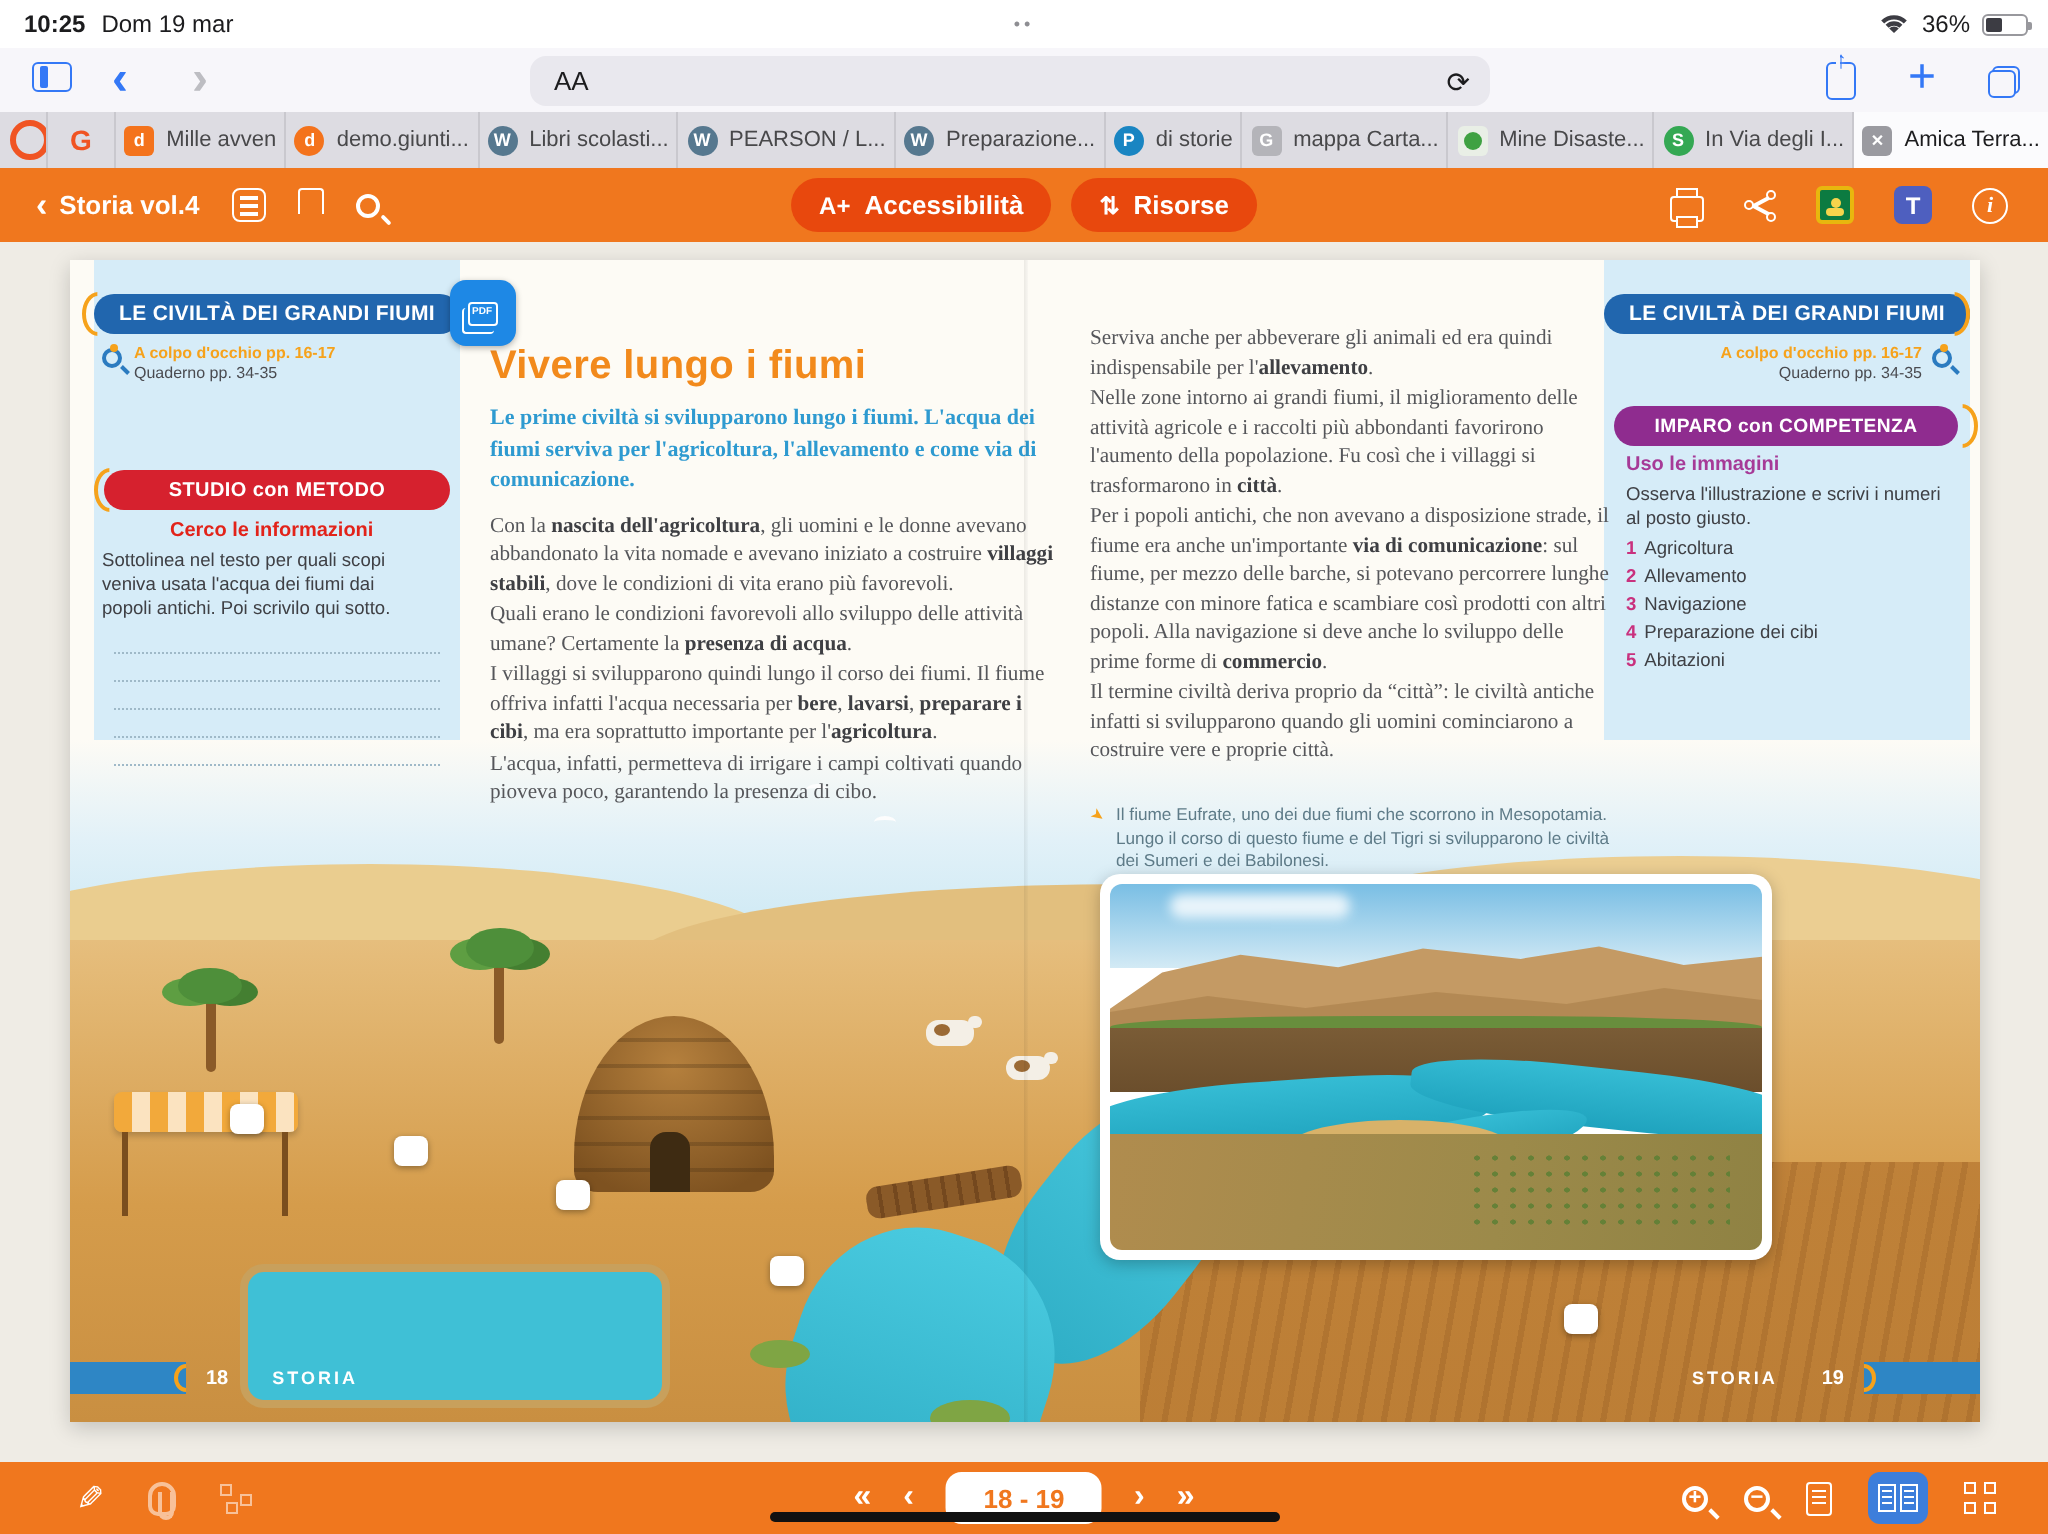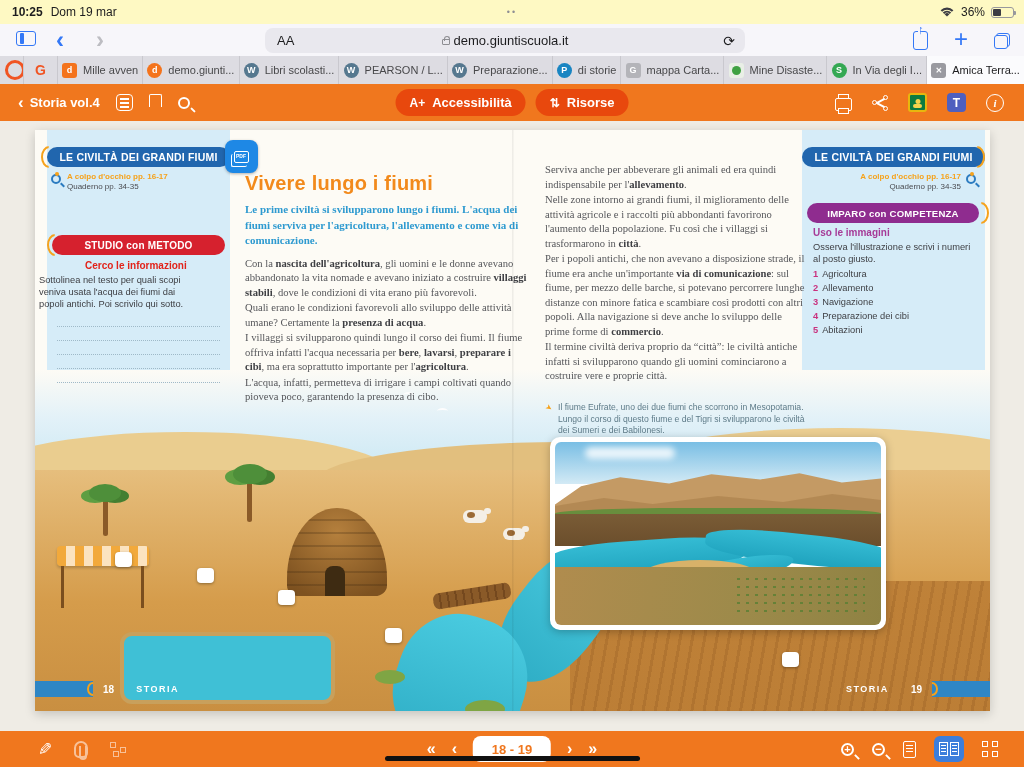--- a/index.html
+++ b/index.html
@@ -1,21 +1,21 @@
 <!DOCTYPE html>
 <html><head>
 <meta charset="utf-8">
 <style>
   * { margin:0; padding:0; box-sizing:border-box; }
   html,body { width:1024px; height:767px; overflow:hidden; background:#EDEAE3;
               font-family:"Liberation Sans", sans-serif; }
   .screen { position:relative; width:1024px; height:767px; }
 
   
-  .status-bar { position:absolute; top:0; left:0; right:0; height:24px; background:#fef9c3;
+  .status-bar { position:absolute; top:0; left:0; right:0; height:24px; background:#ffffff;
                 display:flex; align-items:center; font-size:12px; color:#1C1C1E; }
   .sb-left { position:absolute; left:12px; display:flex; gap:8px; align-items:center; }
   .sb-time { font-weight:bold; }
   .sb-dots { position:absolute; left:50%; transform:translateX(-50%); color:#8E8E93; font-size:9px; letter-spacing:2px; }
   .sb-right { position:absolute; right:10px; display:flex; gap:6px; align-items:center; }
   .wifi { width:16px; height:12px; }
   .battery { position:relative; width:23px; height:11px; border:1px solid #98989D; border-radius:3px; }
   .battery .fill { position:absolute; left:1px; top:1px; bottom:1px; width:36%; background:#3C3C43; border-radius:1px; }
   .battery .tip { position:absolute; right:-3px; top:3px; width:2px; height:4px; background:#98989D; border-radius:0 1px 1px 0; }
 
@@ -260,24 +260,20 @@
         </span>
     </div>
   </div>
 
   <div class="nav-bar">
     <span class="nb-ic sidebar-ic"></span>
     <span class="nb-ic chev" style="left:56px;">‹</span>
     <span class="nb-ic chev fwd" style="left:96px;">›</span>
     <div class="url-pill">
       <span class="url-aa">AA</span>
-      <span class="url-center">
-        <span class="lock"></span>
-        <span>demo.giuntiscuola.it</span>
-      </span>
       <span class="url-reload">⟳</span>
     </div>
     <div class="nb-right">
       <span class="share-ic"></span>
       <span class="plus-ic">+</span>
       <span class="tabs-ic"></span>
     </div>
   </div>
 
   <div class="tab-bar">
@@ -414,21 +410,21 @@
       <span class="bracket l" style="left:6px; top:16px;"></span>
       <div class="pill blue" style="left:12px; top:17px; width:183px;">LE CIVILTÀ DEI GRANDI FIUMI</div>
       <span class="mag" style="left:16px; top:44px;"></span>
       <div class="linkrow" style="left:32px; top:42px;">
         <div class="glance">A colpo d'occhio pp. 16-17</div>
         <div class="quad">Quaderno pp. 34-35</div>
       </div>
       <span class="bracket l" style="left:12px; top:104px; border-color:#F6A21B;"></span>
       <div class="pill red" style="left:17px; top:105px; width:173px; font-size:10px;">STUDIO con METODO</div>
       <div class="side-head" style="left:22px; top:130px; color:#E2231A;margin-left:28px;">Cerco le informazioni</div>
-      <div class="side-task" style="left:4px; top:144px; width:163px;">Sottolinea nel testo per quali scopi veniva usata l'acqua dei fiumi dai popoli antichi. Poi scrivilo qui sotto.</div>
+      <div class="side-task" style="left:16px; top:144px; width:163px;">Sottolinea nel testo per quali scopi veniva usata l'acqua dei fiumi dai popoli antichi. Poi scrivilo qui sotto.</div>
       <div class="ans-line" style="left:22px; top:196px; width:163px;"></div>
       <div class="ans-line" style="left:22px; top:210px; width:163px;"></div>
       <div class="ans-line" style="left:22px; top:224px; width:163px;"></div>
       <div class="ans-line" style="left:22px; top:238px; width:163px;"></div>
       <div class="ans-line" style="left:22px; top:252px; width:163px;"></div>
 
       <div class="pdf-btn" style="left:190px; top:10px;">
           <span class="doc"></span>
         </div>
 

